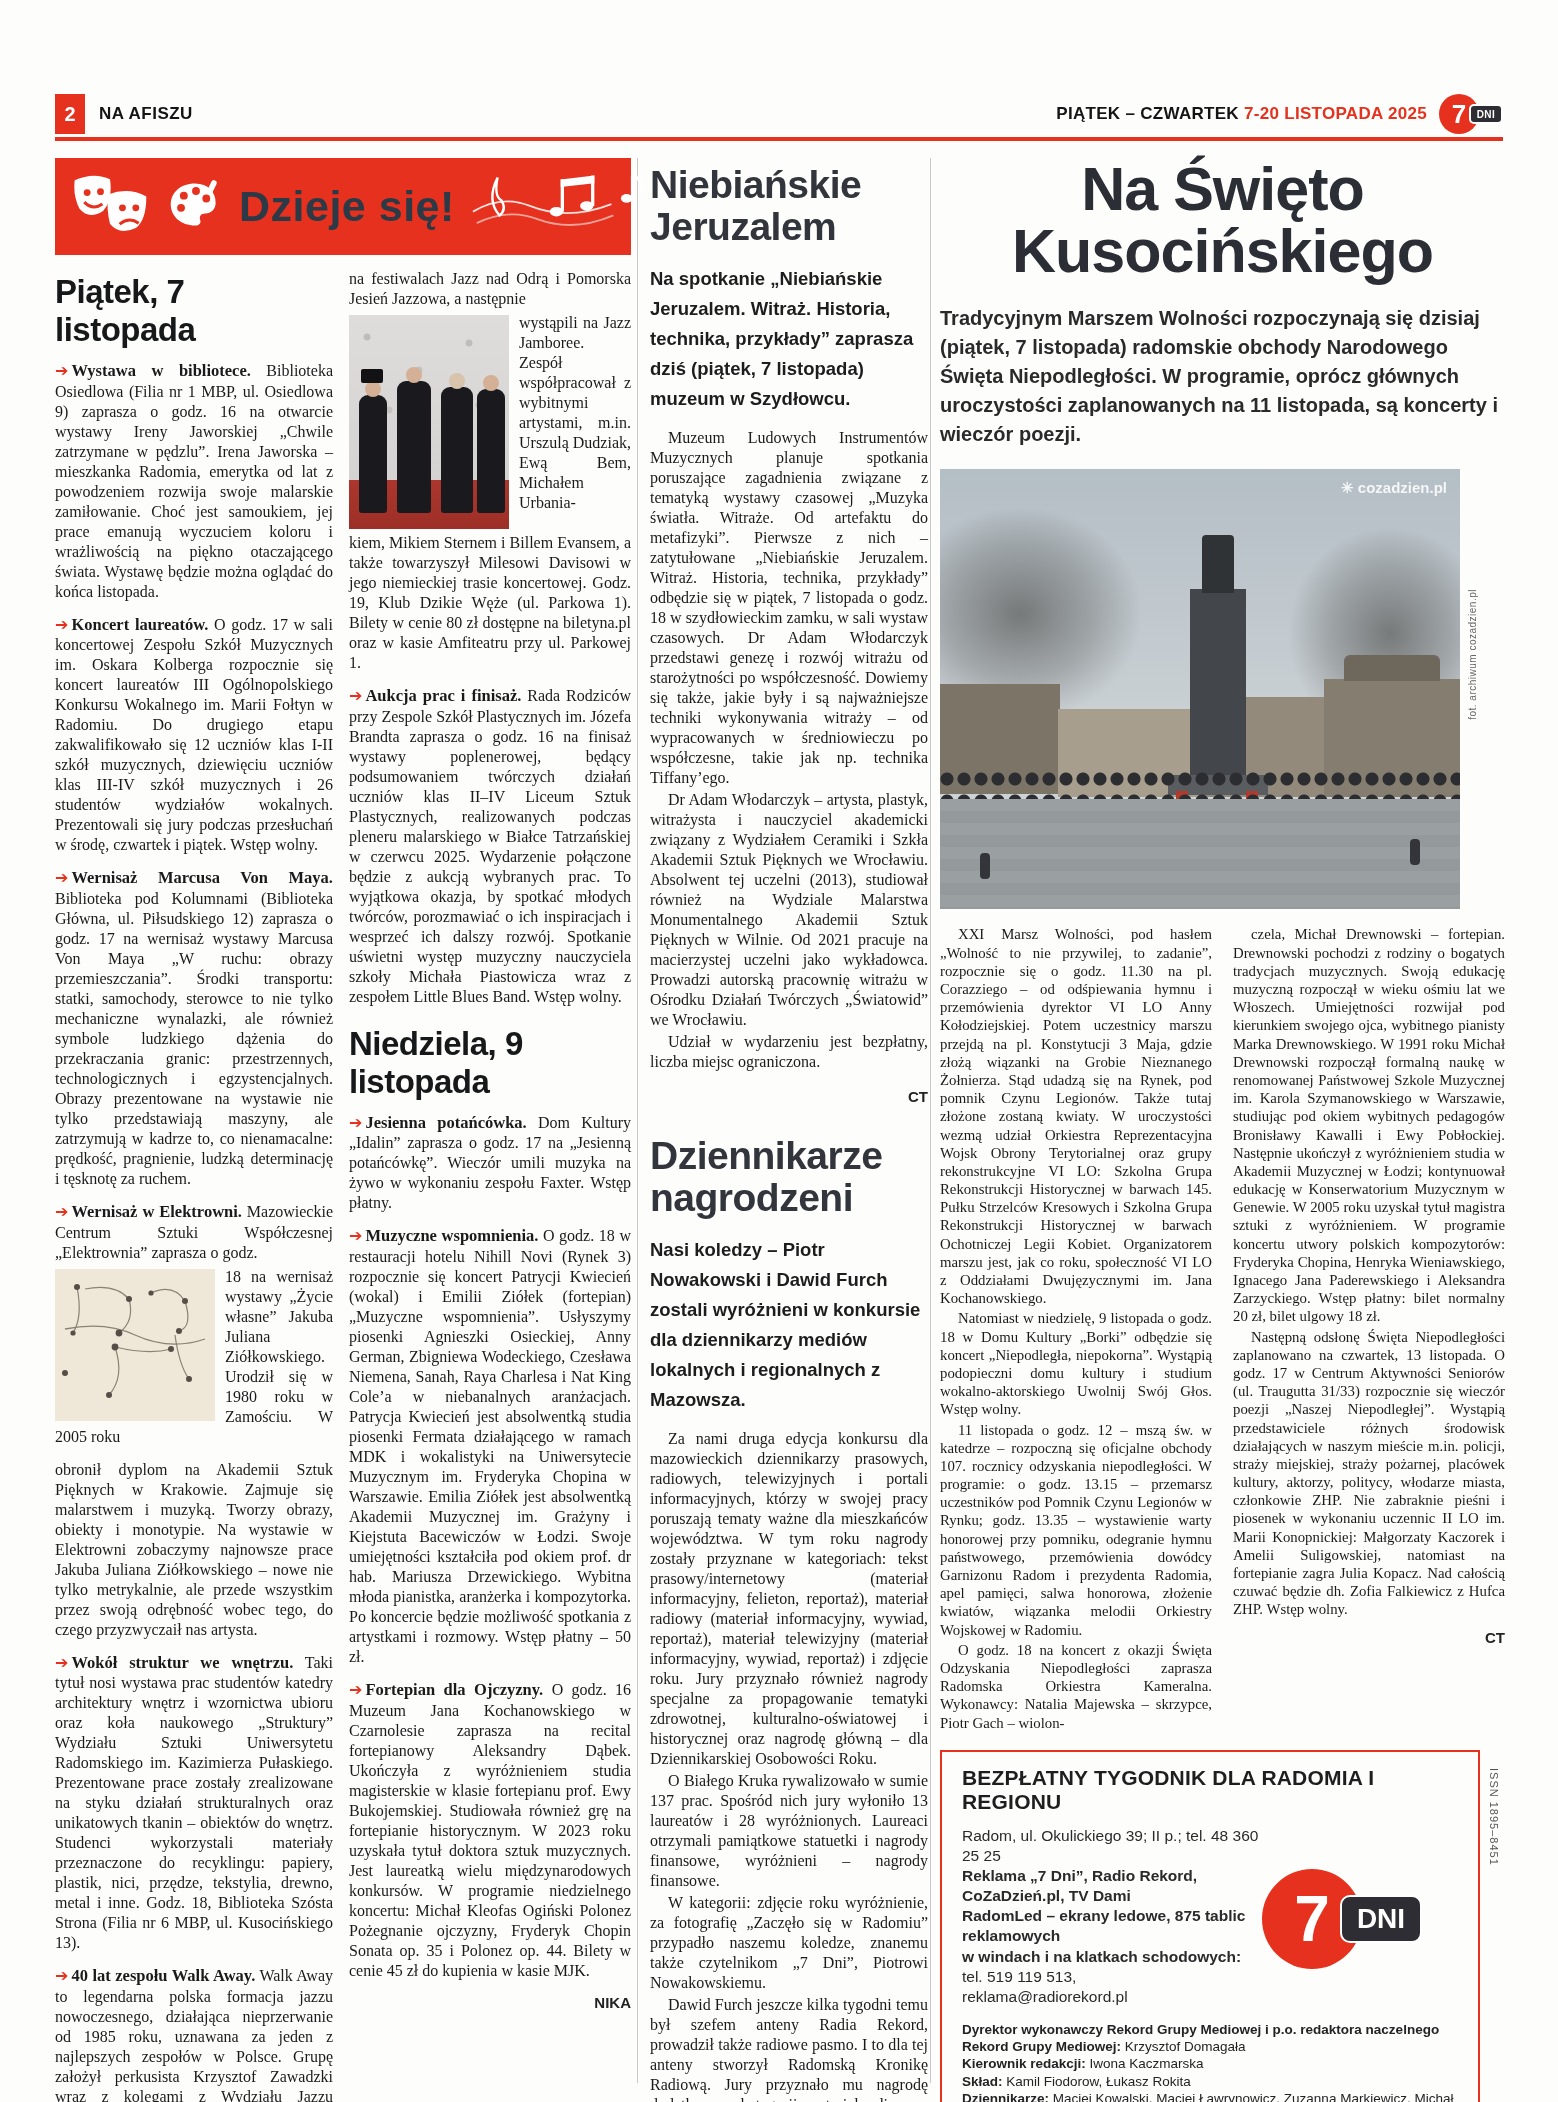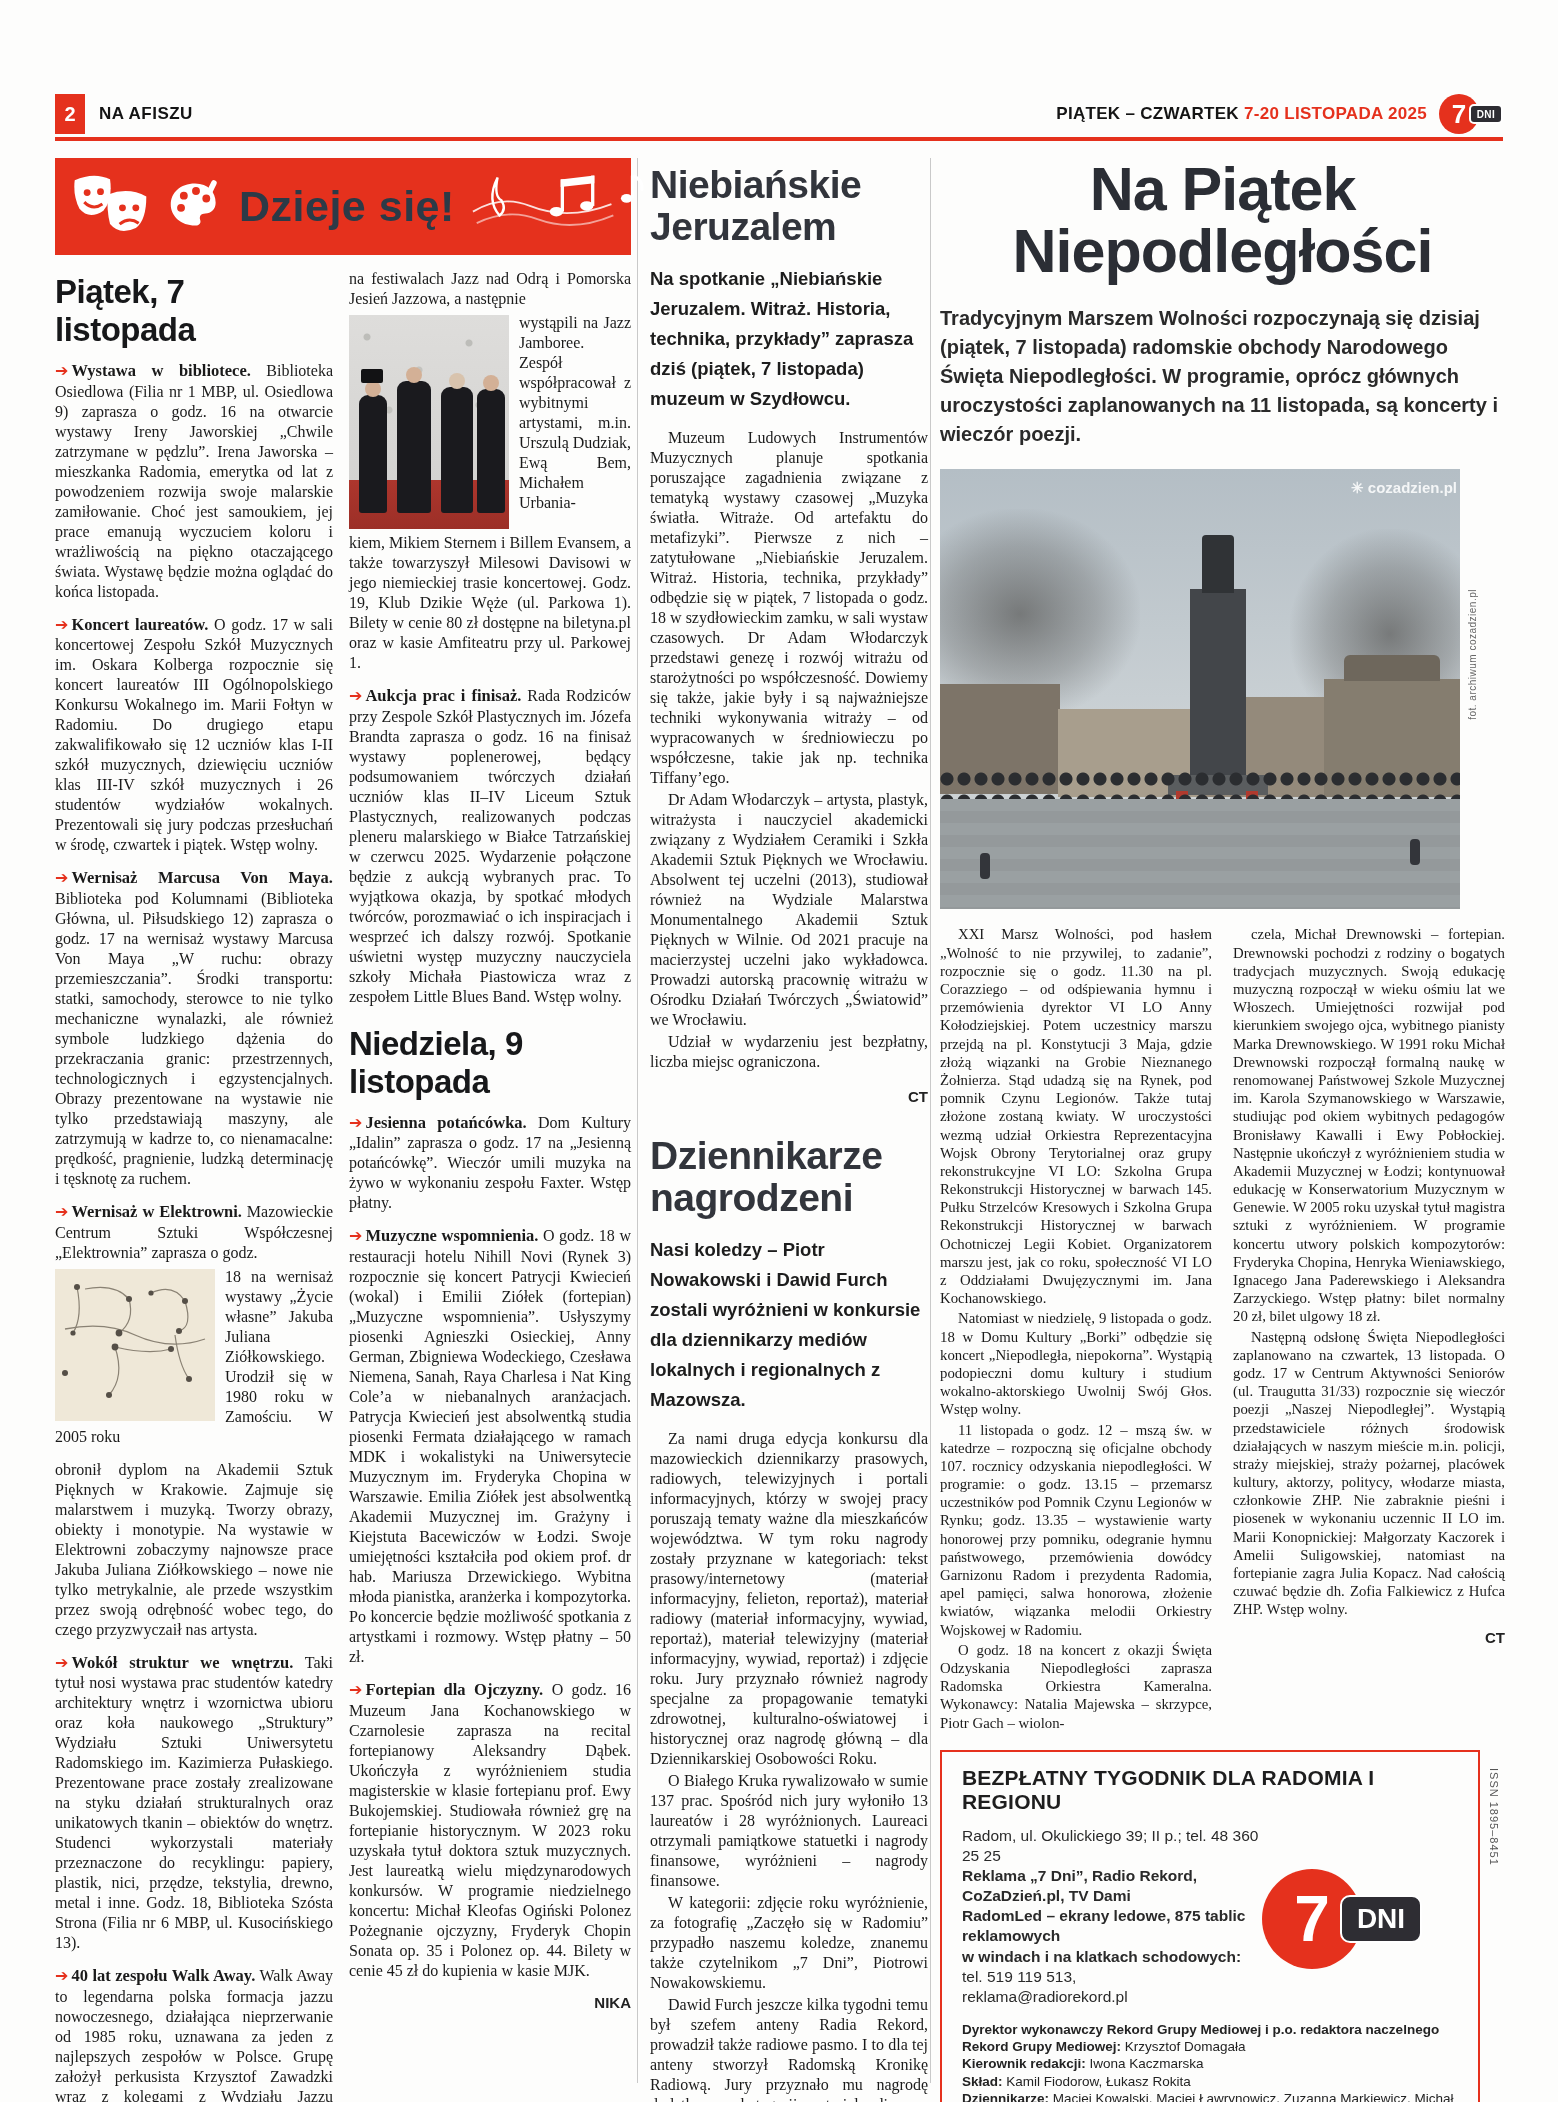--- a/index.html
+++ b/index.html
@@ -87,21 +87,21 @@
   .bld{position:absolute;}
   .mon-cred{position:absolute; right:10px; top:120px; writing-mode:vertical-rl; transform:rotate(180deg);
             font:10px "Liberation Sans",sans-serif; color:#666; letter-spacing:.5px;}
   .tree{position:absolute; width:240px; height:210px;
         background:radial-gradient(ellipse at center, rgba(45,42,38,.50) 0%, rgba(45,42,38,.22) 45%, transparent 72%);}
   .crowd{position:absolute; left:0; right:0; top:300px; height:30px;
          background-image:radial-gradient(circle at 7px 10px, #2b2d30 6px, transparent 7px);
          background-size:17px 22px;}
   .pave{position:absolute; left:0; right:0; bottom:0; height:110px;
         background:repeating-linear-gradient(180deg,#9aa0a2 0 12px,#94999b 12px 24px);}
-  .wm{position:absolute; right:3px; top:10px; font:700 15px "Liberation Sans",sans-serif; color:rgba(255,255,255,.85);}
+  .wm{position:absolute; right:13px; top:10px; font:700 15px "Liberation Sans",sans-serif; color:rgba(255,255,255,.85);}
   .rcols{display:flex; gap:20px; margin-top:16px;justify-content:space-between;}
   .rcol{width:272px;}
   .rcol p.body{font-size:14.8px; line-height:1.23; text-indent:18px; margin-bottom:2px;}
   .zone-right .sig{margin-top:10px;}
 
   
   .infobox{position:relative; margin-top:16px; width:540px; border:2px solid var(--red); padding:14px 20px 16px;
            font-family:"Liberation Sans",sans-serif; color:#232323;}
   .ib-title{font-size:21px; font-weight:700; letter-spacing:.2px; color:#1e1e1e;}
   .ib-row{display:flex; justify-content:space-between; margin-top:12px;}
@@ -272,21 +272,21 @@
       <div class="lead3">Nasi koledzy – Piotr Nowakowski i Dawid Furch zostali wyróżnieni w konkursie dla dziennikarzy mediów lokalnych i regionalnych z Mazowsza.</div>
       <p class="body">Za nami druga edycja konkursu dla mazowieckich dziennikarzy prasowych, radiowych, telewizyjnych i portali informacyjnych, którzy w swojej pracy poruszają tematy ważne dla mieszkańców województwa. W tym roku nagrody zostały przyznane w kategoriach: tekst prasowy/internetowy (materiał informacyjny, felieton, reportaż), materiał radiowy (materiał informacyjny, wywiad, reportaż), materiał telewizyjny (materiał informacyjny, wywiad, reportaż) i zdjęcie roku. Jury przyznało również nagrody specjalne za propagowanie tematyki zdrowotnej, kulturalno-oświatowej i historycznej oraz nagrodę główną – dla Dziennikarskiej Osobowości Roku.</p>
       <p class="body">O Białego Kruka rywalizowało w sumie 137 prac. Spośród nich jury wyłoniło 13 laureatów i 28 wyróżnionych. Laureaci otrzymali pamiątkowe statuetki i nagrody finansowe, wyróżnieni – nagrody finansowe.</p>
       <p class="body">W kategorii: zdjęcie roku wyróżnienie, za fotografię „Zaczęło się w Radomiu” przypadło naszemu koledze, znanemu także czytelnikom „7 Dni”, Piotrowi Nowakowskiemu.</p>
       <p class="body">Dawid Furch jeszcze kilka tygodni temu był szefem anteny Radia Rekord, prowadził także radiowe pasmo. I to dla tej anteny stworzył Radomską Kronikę Radiową. Jury przyznało mu nagrodę dodatkową w kategorii: materiał radiowy – wywiad za odcinek poświęcony materiałom prasowym z 1961 roku.</p>
 
     </article>
   </div>
 
   <div class="zone-right">
-    <h1 class="bigtitle">Na Piątek Niepodległości</h1>
+    <h1 class="bigtitle">Na Święto Kusocińskiego</h1>
     <div class="leadR">Tradycyjnym Marszem Wolności rozpoczynają się dzisiaj (piątek, 7 listopada) radomskie obchody Narodowego Święta Niepodległości. W programie, oprócz głównych uroczystości zaplanowanych na 11 listopada, są koncerty i wieczór poezji.</div>
 
     <div class="photo-wrap">
       <div class="ph-mon">
         <span class="tree" style="left:-40px; top:40px;"></span>
         <span class="tree" style="right:-30px; top:60px; width:200px;"></span>
         <span class="bld" style="left:0; top:215px; width:120px; height:110px; background:#7d7468;"></span>
         <span class="bld" style="left:118px; top:240px; width:150px; height:88px; background:#a89e8d;"></span>
         <span class="bld" style="left:266px; top:228px; width:120px; height:100px; background:#948a7b;"></span>
         <span class="bld" style="left:384px; top:210px; width:136px; height:118px; background:#857d6f;"></span>

